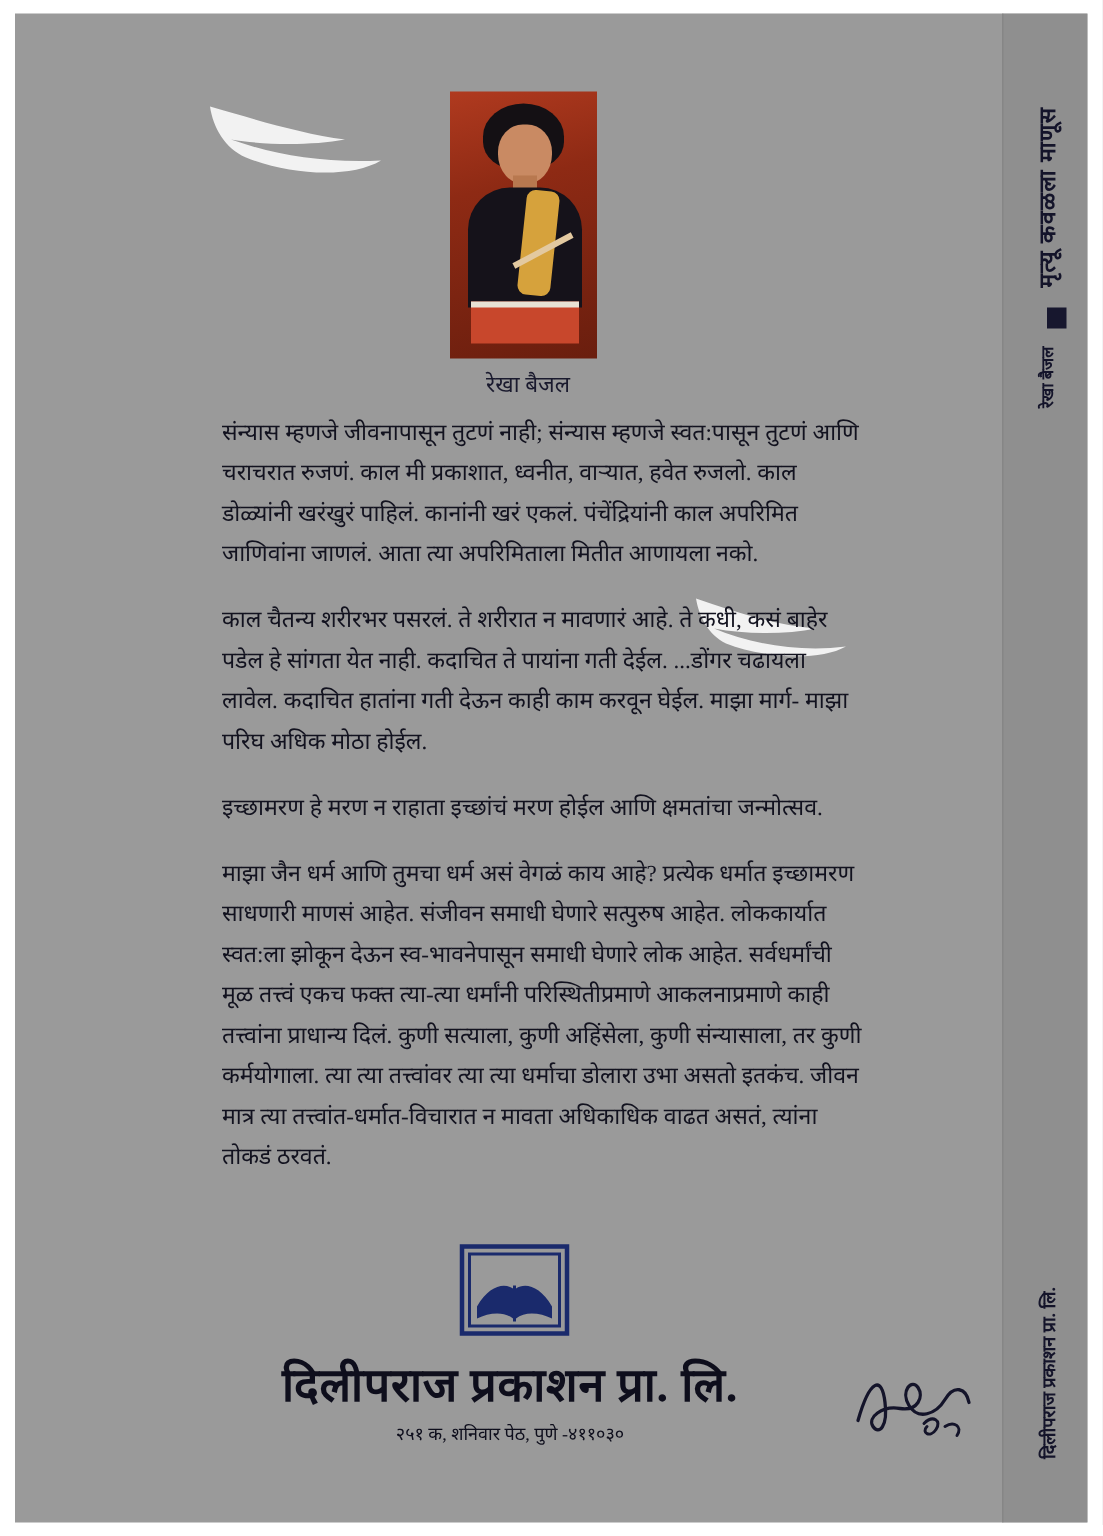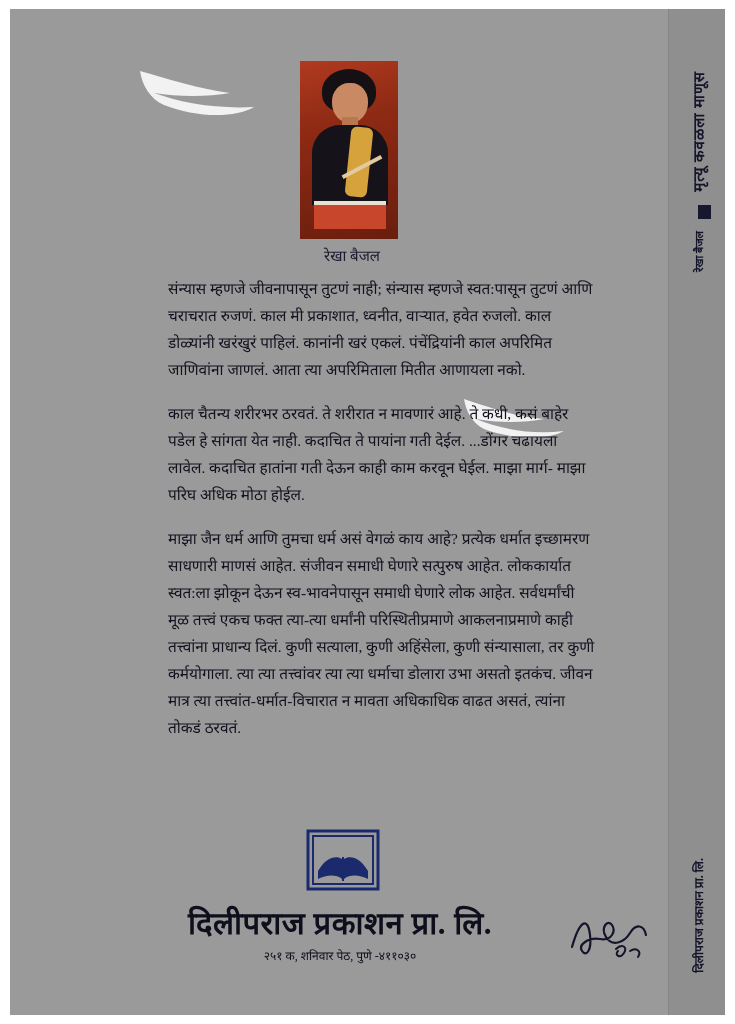--- a/index.html
+++ b/index.html
@@ -173,21 +173,20 @@
   .body-text {
     position: absolute;
     left: 138px;
     top: 266px;
     width: 430px;
     font-family: "Liberation Serif", serif;
     font-size: 15.4px;
     line-height: 27px;
     color: #12121f;
     text-align: left;
-    margin-left: 20px;
   }
   .body-text p {
     margin: 0 0 17px 0;
   }
   .logo-wrap {
     position: absolute;
     left: 296px;
     top: 818px;
     width: 74px;
     height: 66px;
@@ -247,21 +246,22 @@
       </div>
 
       <div class="photo-caption">रेखा बैजल</div>
 
       <svg class="swoosh-right" viewBox="0 0 104 46">
         <path d="M2 2 C 26 10, 54 20, 82 22 C 62 26, 36 26, 14 22 C 38 32, 70 38, 102 34 C 84 44, 48 42, 22 32 C 10 26, 4 14, 2 2 Z" fill="#f2f2f2"></path>
       </svg>
 
       <div class="body-text">
         <p>संन्यास म्हणजे जीवनापासून तुटणं नाही; संन्यास म्हणजे स्वत:पासून तुटणं आणि चराचरात रुजणं. काल मी प्रकाशात, ध्वनीत, वाऱ्यात, हवेत रुजलो. काल डोळ्यांनी खरंखुरं पाहिलं. कानांनी खरं एकलं. पंचेंद्रियांनी काल अपरिमित जाणिवांना जाणलं. आता त्या अपरिमिताला मितीत आणायला नको.</p>
-        <p>काल चैतन्य शरीरभर ठरवतं. ते शरीरात न मावणारं आहे. ते कधी, कसं बाहेर पडेल हे सांगता येत नाही. कदाचित ते पायांना गती देईल. ...डोंगर चढायला लावेल. कदाचित हातांना गती देऊन काही काम करवून घेईल. माझा मार्ग- माझा परिघ अधिक मोठा होईल.</p>
+        <p>काल चैतन्य शरीरभर पसरलं. ते शरीरात न मावणारं आहे. ते कधी, कसं बाहेर पडेल हे सांगता येत नाही. कदाचित ते पायांना गती देईल. ...डोंगर चढायला लावेल. कदाचित हातांना गती देऊन काही काम करवून घेईल. माझा मार्ग- माझा परिघ अधिक मोठा होईल.</p>
+        <p>इच्छामरण हे मरण न राहाता इच्छांचं मरण होईल आणि क्षमतांचा जन्मोत्सव.</p>
         <p>माझा जैन धर्म आणि तुमचा धर्म असं वेगळं काय आहे? प्रत्येक धर्मात इच्छामरण साधणारी माणसं आहेत. संजीवन समाधी घेणारे सत्पुरुष आहेत. लोककार्यात स्वत:ला झोकून देऊन स्व-भावनेपासून समाधी घेणारे लोक आहेत. सर्वधर्मांची मूळ तत्त्वं एकच फक्त त्या-त्या धर्मांनी परिस्थितीप्रमाणे आकलनाप्रमाणे काही तत्त्वांना प्राधान्य दिलं. कुणी सत्याला, कुणी अहिंसेला, कुणी संन्यासाला, तर कुणी कर्मयोगाला. त्या त्या तत्त्वांवर त्या त्या धर्माचा डोलारा उभा असतो इतकंच. जीवन मात्र त्या तत्त्वांत-धर्मात-विचारात न मावता अधिकाधिक वाढत असतं, त्यांना तोकडं ठरवतं.</p>
       </div>
 
       <svg class="logo-wrap" viewBox="0 0 74 66">
         <rect x="2" y="4" width="70" height="58" fill="none" stroke="#1a2a6c" stroke-width="3"></rect>
         <rect x="7" y="9" width="60" height="48" fill="none" stroke="#1a2a6c" stroke-width="2"></rect>
         <path d="M12 44 C 20 30, 30 28, 36 32 L 36 52 C 30 47, 20 48, 12 52 Z" fill="#1a2a6c"></path>
         <path d="M62 44 C 54 30, 44 28, 38 32 L 38 52 C 44 47, 54 48, 62 52 Z" fill="#1a2a6c"></path>
         <rect x="36" y="30" width="2" height="24" fill="#1a2a6c"></rect>
       </svg>

